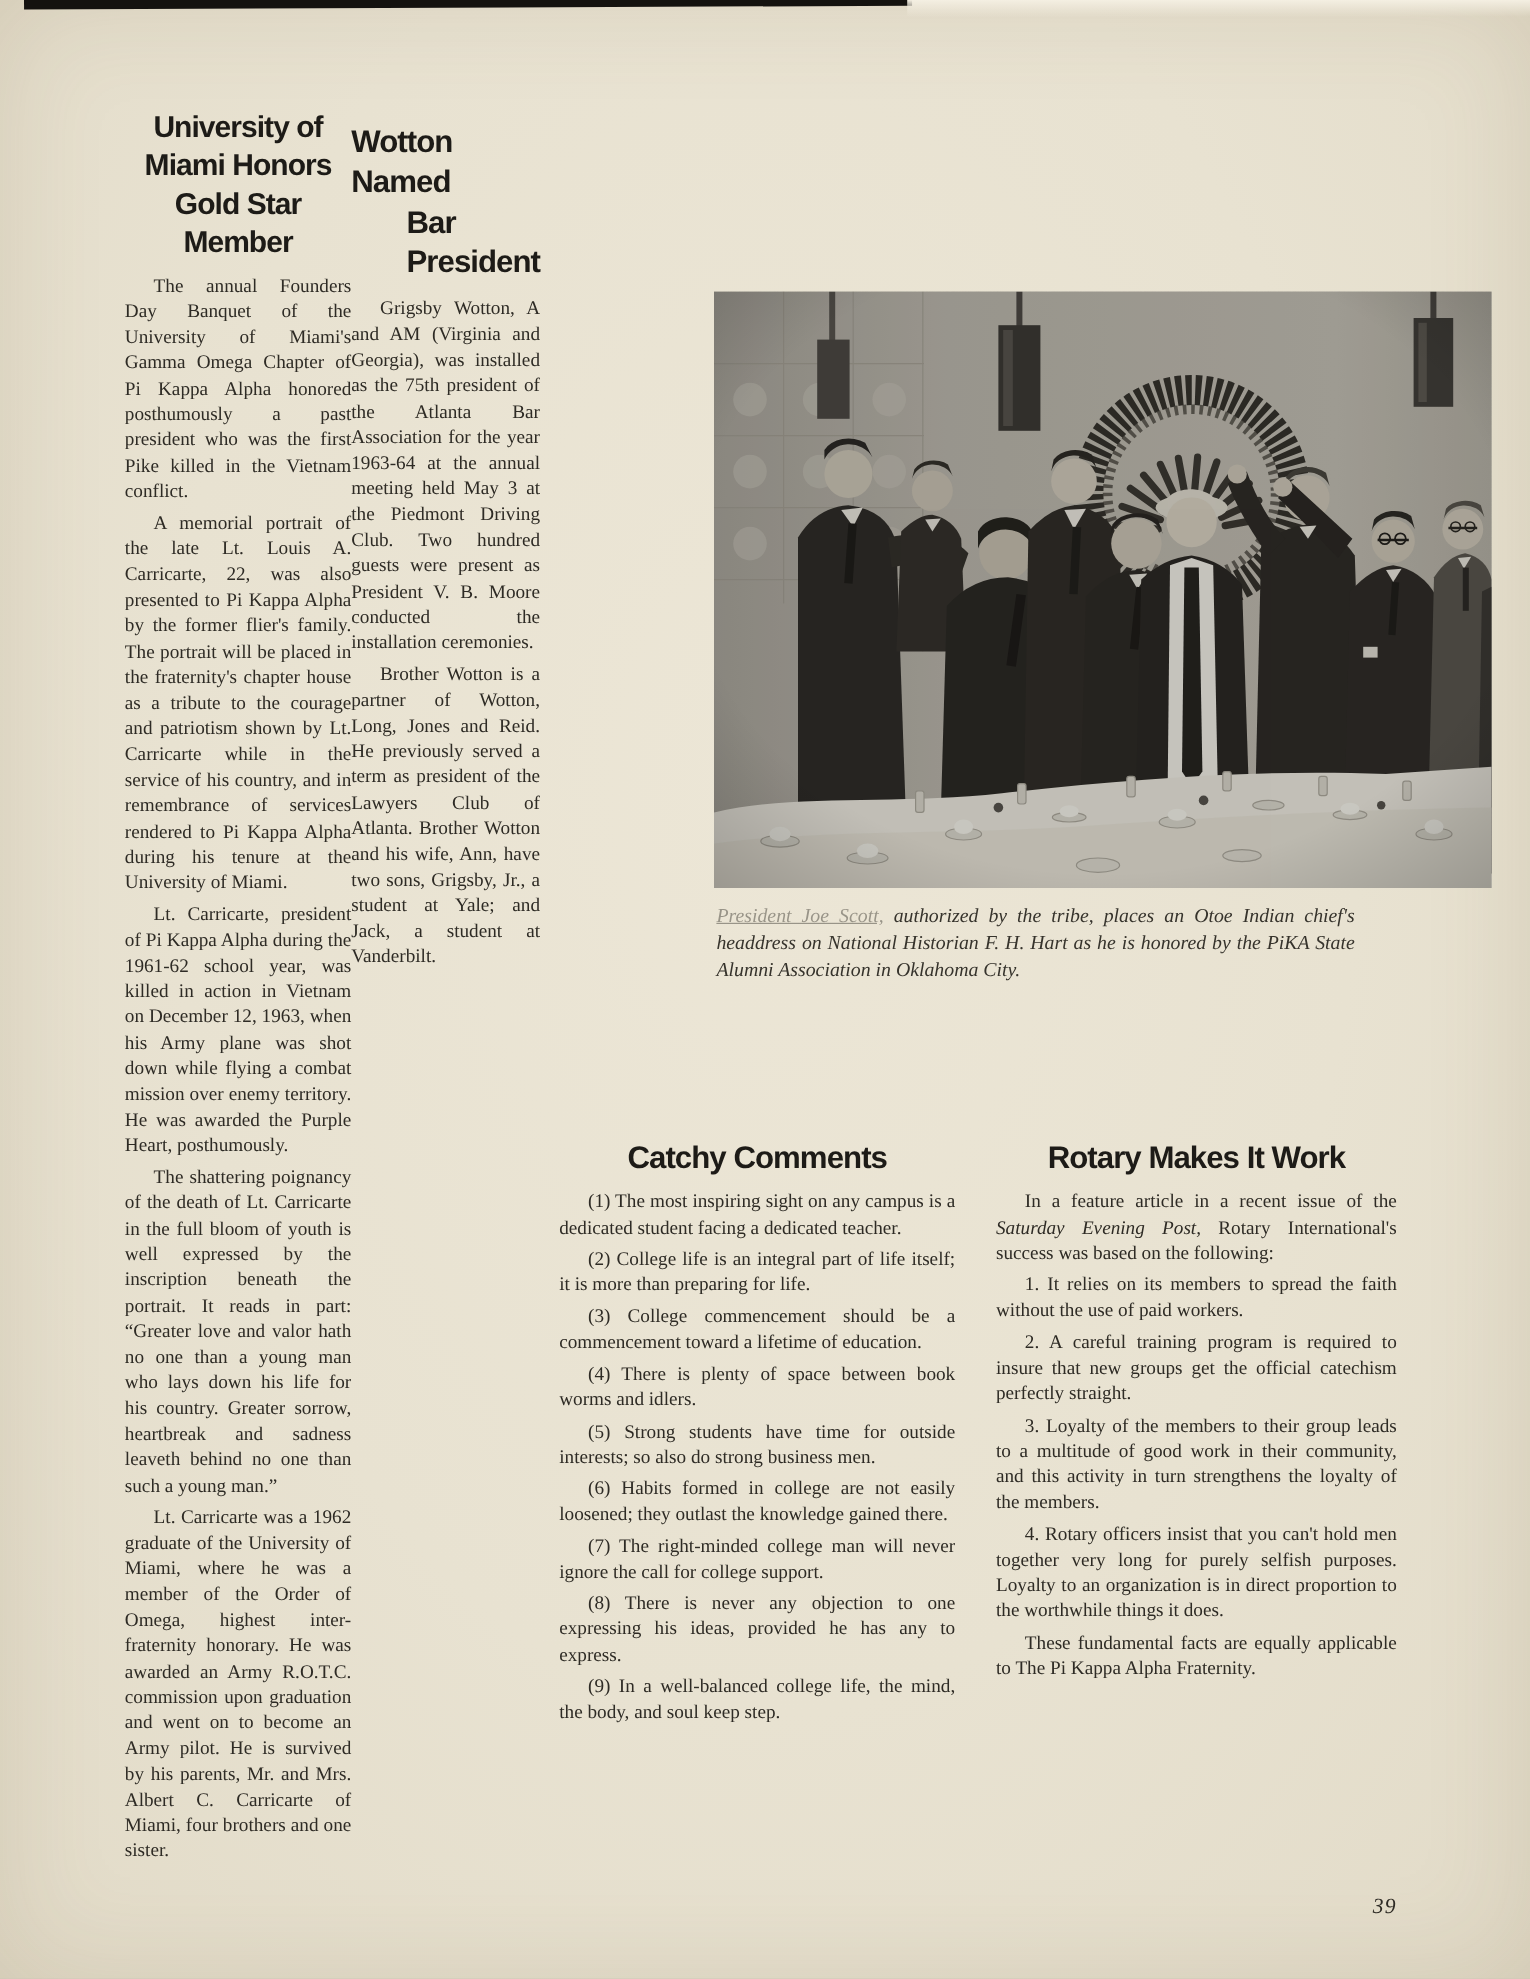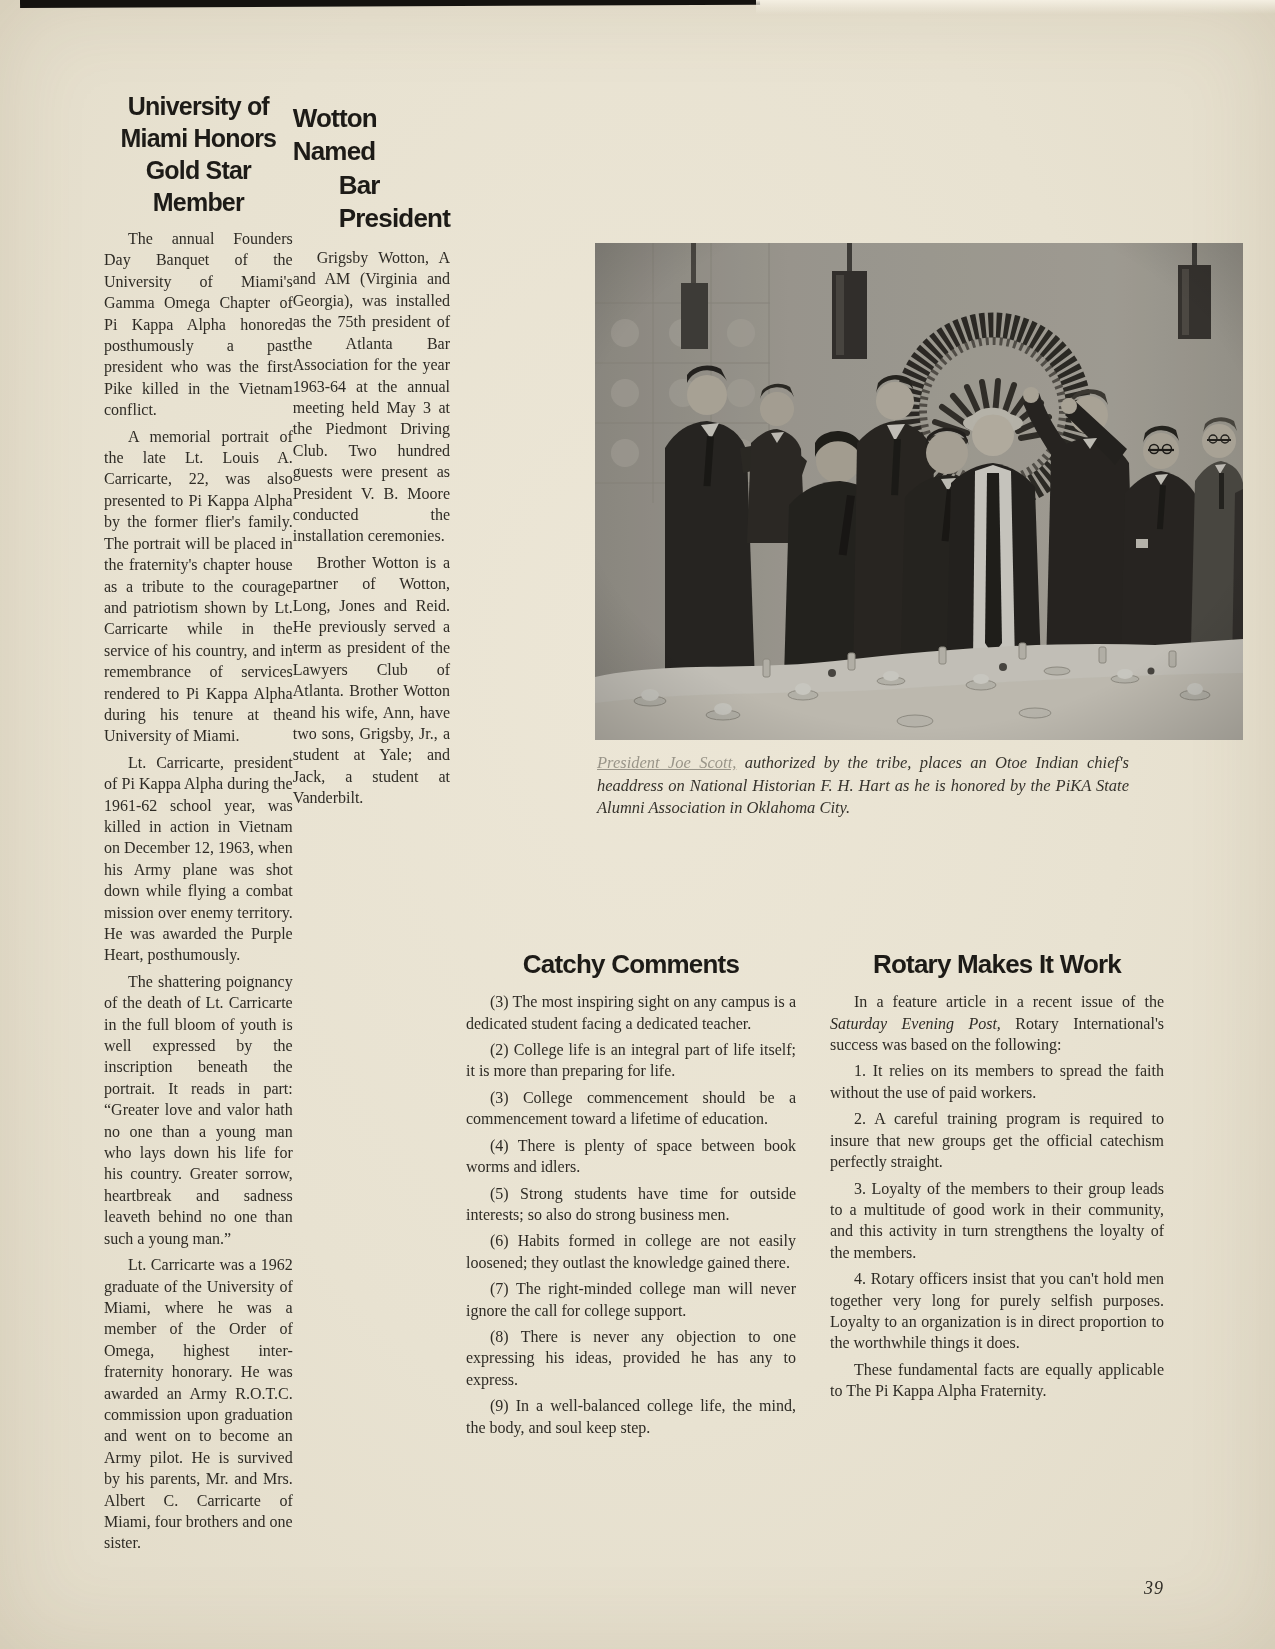--- a/index.html
+++ b/index.html
@@ -283,21 +283,21 @@
       <rect x="0" y="0" width="648" height="497" filter="url(#grain)" opacity="0.16"></rect>
       <rect x="0" y="0" width="648" height="497" fill="url(#vig)"></rect>
     </svg>
   </div>
 
   <div class="caption"><span class="faded">President Joe Scott,</span><span> authorized by the tribe, places an Otoe Indian chief's headdress on National Historian F. H. Hart as he is honored by the PiKA State Alumni Association in Oklahoma City.</span></div>
 
   <div class="col col-mid">
     <h2 class="headline single">Catchy Comments</h2>
     <div class="body-text">
-      <p>(3)  The most inspiring sight on any campus is a dedicated student facing a dedicated teacher.</p>
+      <p>(1)  The most inspiring sight on any campus is a dedicated student facing a dedicated teacher.</p>
       <p>(2) College life is an integral part of life itself; it is more than preparing for life.</p>
       <p>(3) College commencement should be a commencement toward a lifetime of education.</p>
       <p>(4) There is plenty of space between book worms and idlers.</p>
       <p>(5) Strong students have time for outside interests; so also do strong business men.</p>
       <p>(6) Habits formed in college are not easily loosened; they outlast the knowledge gained there.</p>
       <p>(7) The right-minded college man will never ignore the call for college support.</p>
       <p>(8) There is never any objection to one expressing his ideas, provided he has any to express.</p>
       <p>(9) In a well-balanced college life, the mind, the body, and soul keep step.</p>
     </div>
   </div>

